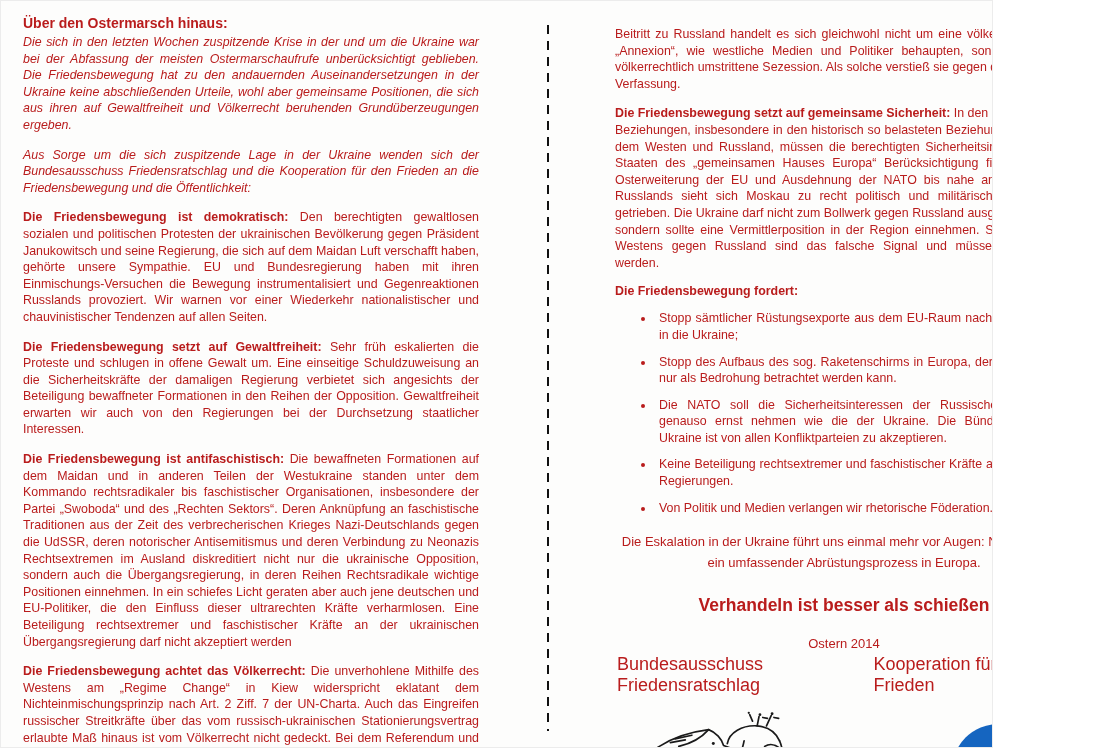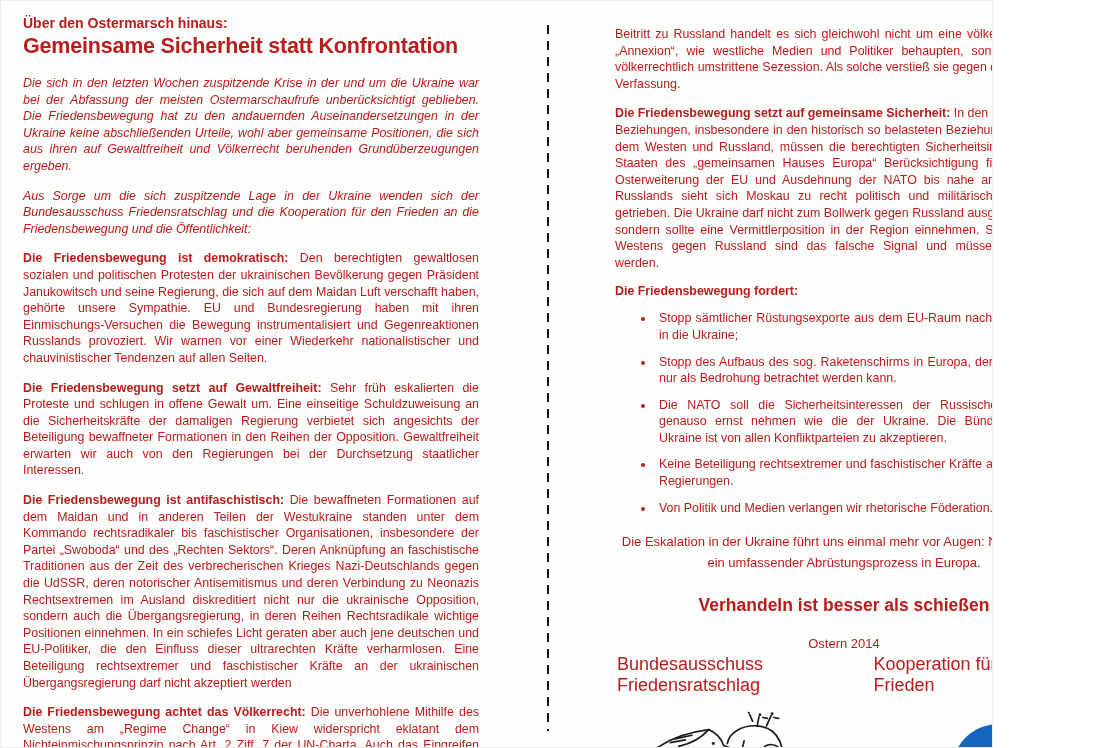--- a/index.html
+++ b/index.html
@@ -46,21 +46,20 @@
   .logo-blue { margin-top:12px; }
   svg { display:block; }
 </style>
 </head>
 <body>
 
 <div class="page">
 
   <div class="col col-left">
     <div class="kicker">Über den Ostermarsch hinaus:</div>
-    <div class="title">Gemeinsame Sicherheit statt Konfrontation</div>
 
     <p class="intro">Die sich in den letzten Wochen zuspitzende Krise in der und um die Ukraine war bei der Abfassung der meisten Ostermarschaufrufe unberücksichtigt geblieben. Die Friedensbewegung hat zu den andauernden Auseinandersetzungen in der Ukraine keine abschließenden Urteile, wohl aber gemeinsame Positionen, die sich aus ihren auf Gewaltfreiheit und Völkerrecht beruhenden Grundüberzeugungen ergeben.</p>
     <p class="intro">Aus Sorge um die sich zuspitzende Lage in der Ukraine wenden sich der Bundesausschuss Friedensratschlag und die Kooperation für den Frieden an die Friedensbewegung und die Öffentlichkeit:</p>
 
     <p class="body"><span class="lead">Die Friedensbewegung ist demokratisch:</span> <span>Den berechtigten gewaltlosen sozialen und politischen Protesten der ukrainischen Bevölkerung gegen Präsident Janukowitsch und seine Regierung, die sich auf dem Maidan Luft verschafft haben, gehörte unsere Sympathie. EU und Bundesregierung haben mit ihren Einmischungs-Versuchen die Bewegung instrumentalisiert und Gegenreaktionen Russlands provoziert. Wir warnen vor einer Wiederkehr nationalistischer und chauvinistischer Tendenzen auf allen Seiten.</span></p>
 
     <p class="body"><span class="lead">Die Friedensbewegung setzt auf Gewaltfreiheit:</span> <span>Sehr früh eskalierten die Proteste und schlugen in offene Gewalt um. Eine einseitige Schuldzuweisung an die Sicherheitskräfte der damaligen Regierung verbietet sich angesichts der Beteiligung bewaffneter Formationen in den Reihen der Opposition. Gewaltfreiheit erwarten wir auch von den Regierungen bei der Durchsetzung staatlicher Interessen.</span></p>
 
     <p class="body"><span class="lead">Die Friedensbewegung ist antifaschistisch:</span> <span>Die bewaffneten Formationen auf dem Maidan und in anderen Teilen der Westukraine standen unter dem Kommando rechtsradikaler bis faschistischer Organisationen, insbesondere der Partei „Swoboda“ und des „Rechten Sektors“. Deren Anknüpfung an faschistische Traditionen aus der Zeit des verbrecherischen Krieges Nazi-Deutschlands gegen die UdSSR, deren notorischer Antisemitismus und deren Verbindung zu Neonazis Rechtsextremen im Ausland diskreditiert nicht nur die ukrainische Opposition, sondern auch die Übergangsregierung, in deren Reihen Rechtsradikale wichtige Positionen einnehmen. In ein schiefes Licht geraten aber auch jene deutschen und EU-Politiker, die den Einfluss dieser ultrarechten Kräfte verharmlosen. Eine Beteiligung rechtsextremer und faschistischer Kräfte an der ukrainischen Übergangsregierung darf nicht akzeptiert werden</span></p>
 

